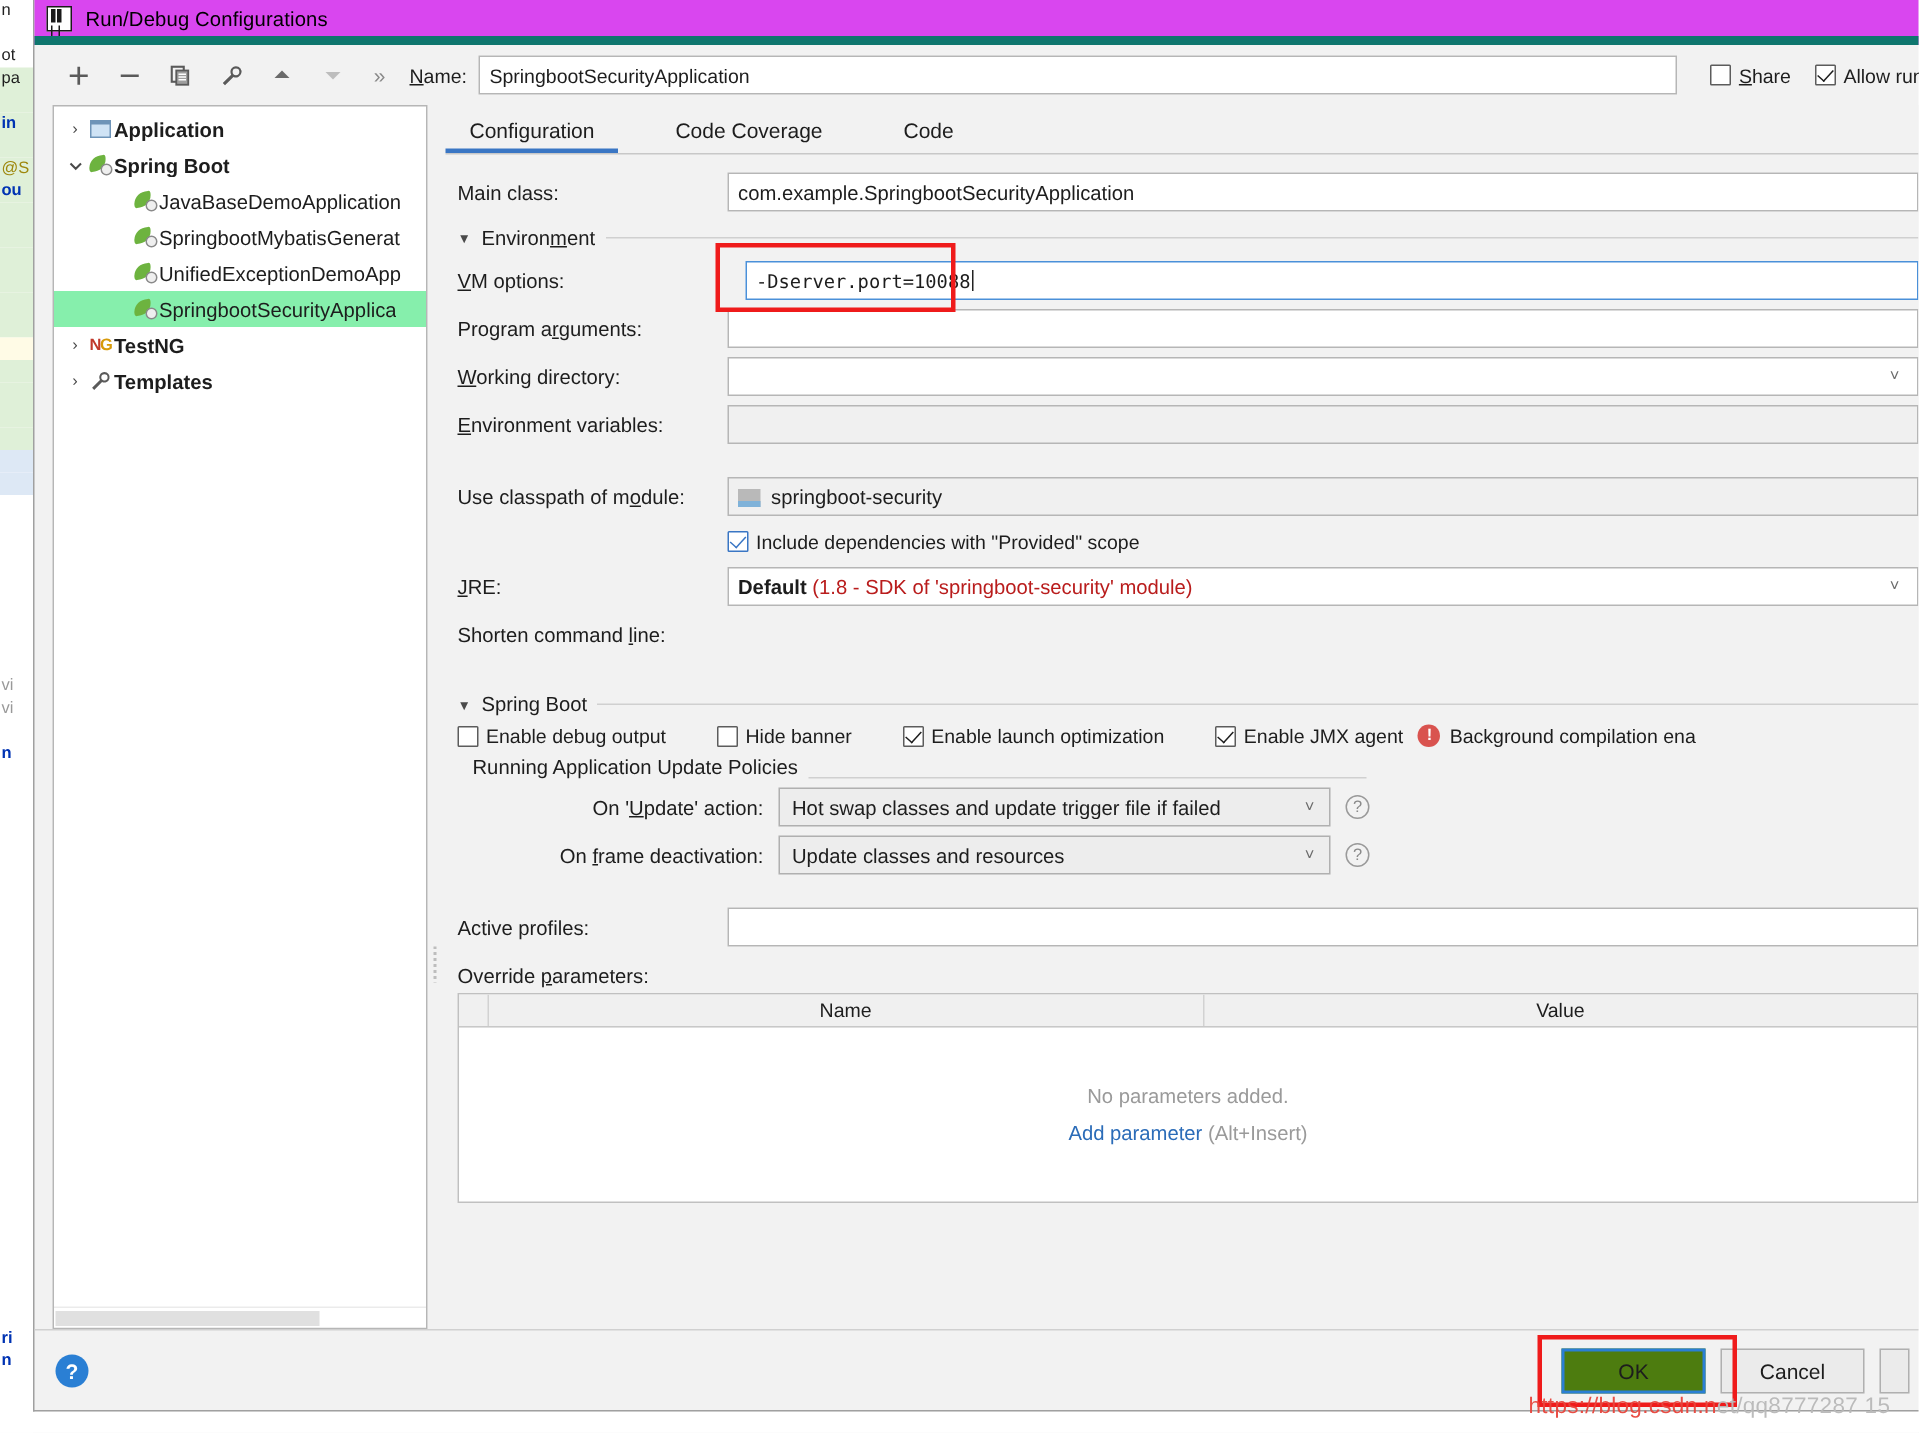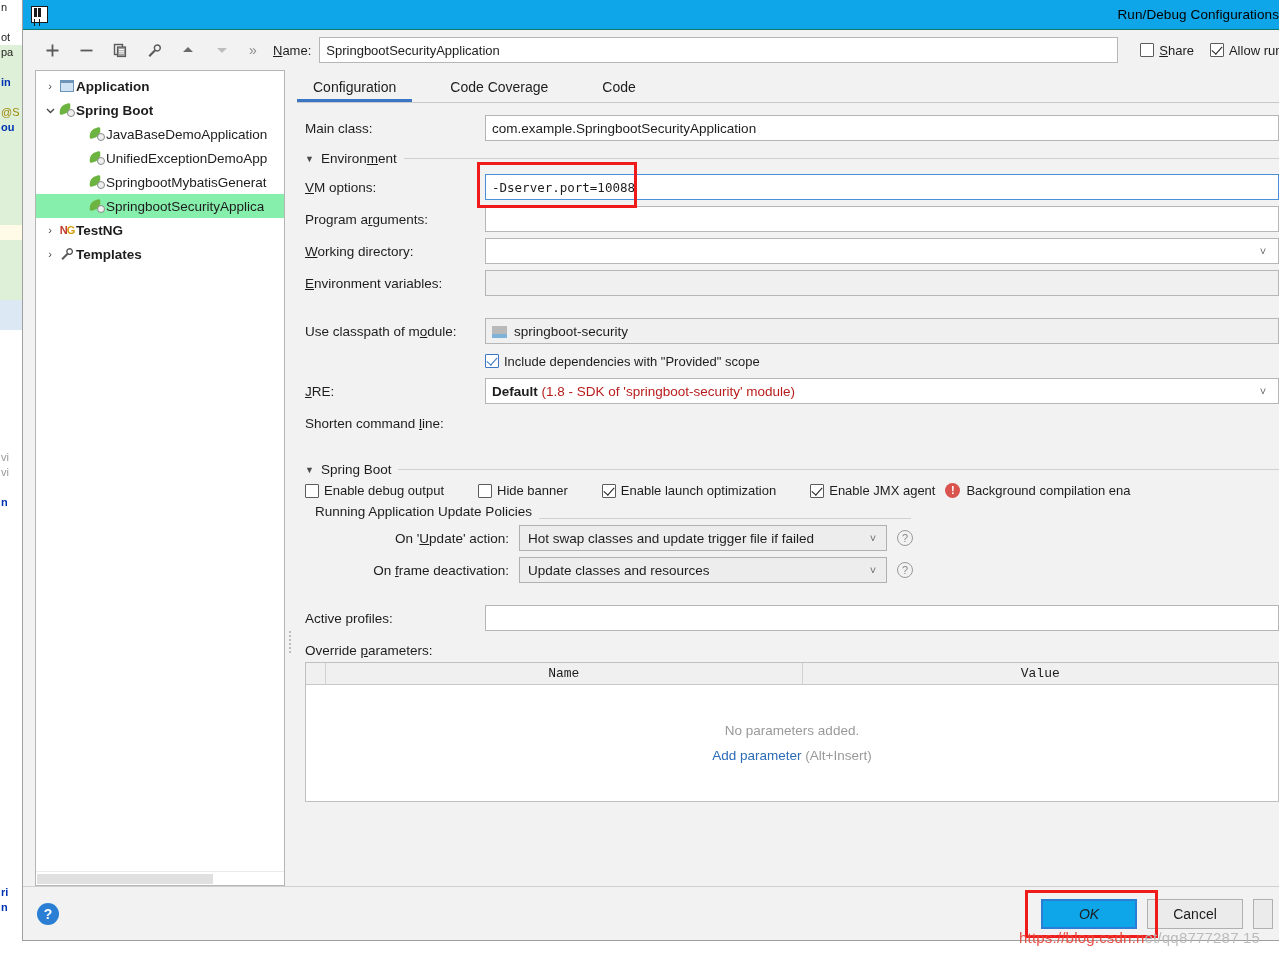--- a/index.html
+++ b/index.html
@@ -33,25 +33,24 @@
     position: absolute; left: 22px; top: 0;
     width: 1257px; height: 941px;
     background: #f2f2f2;
     border: 1px solid #a0a0a0;
     border-top: none; border-right: none;
     display: flex; flex-direction: column;
   }
 
   
   #titlebar {
-    height: 30px; background: #0ea5e9;
+    height: 30px; background: #d946ef;
     display: flex; align-items: center; padding-left: 8px;
     flex: 0 0 30px;
-    border-bottom: 1px solid #0f766e;
-    justify-content: space-between;
+    border-bottom: 6px solid #0f766e;
   }
   #titlebar .ij-logo {
     width: 17px; height: 17px; margin-right: 9px;
     background: #ffffff; border: 1px solid #1a1a1a;
     position: relative; flex: 0 0 17px;
   }
   #titlebar .ij-logo::before {
     content: ""; position: absolute; left: 2px; top: 1px;
     width: 3px; height: 9px; background: #1a1a1a;
   }
@@ -233,21 +232,20 @@
   
   #params-label { margin-top: 10px; font-size: 13.5px; }
   #params-table {
     margin-top: 4px; background: #fff; border: 1px solid #c0c0c0;
     height: 140px; display: flex; flex-direction: column; overflow: hidden;
   }
   #params-head { height: 22px; display: flex; background: #f0f0f0; border-bottom: 1px solid #c8c8c8; }
   #params-head .hcell {
     display: flex; align-items: center; justify-content: center; font-size: 13px;
     border-right: 1px solid #d2d2d2;
-    font-family: Liberation Mono, monospace;
   }
   #params-head .hcell.tiny { flex: 0 0 20px; }
   #params-body {
     flex: 1 1 auto; display: flex; flex-direction: column; align-items: center;
     justify-content: center; gap: 10px;
   }
   #params-body .empty-text { color: #9a9a9a; font-size: 13.5px; }
   #params-body .addlink { color: #2b6cb8; font-size: 13.5px; }
   #params-body .addlink .hint { color: #9a9a9a; }
 
@@ -259,21 +257,21 @@
   #help-btn {
     width: 22px; height: 22px; border-radius: 50%; background: #2a7fd4; color: #fff;
     font-size: 14px; font-weight: bold; text-align: center; line-height: 22px;
   }
   #footer-spacer { flex: 1 1 auto; }
   .dbtn {
     height: 30px; min-width: 96px; padding: 0 14px; background: #ebebeb;
     border: 1px solid #b0b0b0; font-size: 14px; color: #1d1d1d;
     display: flex; align-items: center; justify-content: center; margin-left: 10px;
   }
-  .dbtn.default { border: 2px solid #2a7fd4; background: #0ea5e9; font-style: italic; }
+  .dbtn.default { border: 2px solid #2a7fd4; background: #4d7c0f; }
 
   
   #watermark {
     position: absolute; left: 1019px; top: 929px; width: 262px; height: 22px;
     font-size: 15px; white-space: nowrap; letter-spacing: .2px;
     color: #b9b9b9; font-family: "Liberation Sans", sans-serif; opacity: .95;
   }
   #watermark .red { color: #e8453c; }
 </style>
 </head>
@@ -442,31 +440,31 @@
             <div class="tlabel">JavaBaseDemoApplication</div>
           </div>
 
           <div class="trow child">
             <div class="ico">
               <div class="leaf-ico">
                   <div class="lf"></div>
                   <div class="cir"></div>
                 </div>
             </div>
-            <div class="tlabel">UnifiedExceptionDemoApp</div>
+            <div class="tlabel">SpringbootMybatisGenerat</div>
           </div>
 
           <div class="trow child">
             <div class="ico">
               <div class="leaf-ico">
                   <div class="lf"></div>
                   <div class="cir"></div>
                 </div>
             </div>
-            <div class="tlabel">SpringbootMybatisGenerat</div>
+            <div class="tlabel">UnifiedExceptionDemoApp</div>
           </div>
 
           <div class="trow child selected">
             <div class="ico">
               <div class="leaf-ico">
                   <div class="lf"></div>
                   <div class="cir"></div>
                 </div>
             </div>
             <div class="tlabel">SpringbootSecurityApplica</div>
@@ -515,21 +513,21 @@
             <div class="flabel">Main class:</div>
             <div class="fld">com.example.SpringbootSecurityApplication</div>
           </div>
 
           <div class="section">
             <span class="tri">▼</span>
             <span class="stitle">Environ<span class="u">m</span>ent</span>
             <span class="rule"></span>
           </div>
 
-          <div class="frow" style="position:relative;">
+          <div class="frow" style="position:relative;gap:12px;">
             <div class="flabel"><span class="u">V</span>M options:</div>
             <div class="fld" style="border-color:#4a90d9;font-family:'DejaVu Sans Mono',monospace;font-size:12.5px;">
               <span>-Dserver.port=10088</span>
                 <span style="display:inline-block;width:1px;height:14px;background:#222;margin-left:1px;"></span>
             </div>
             <div class="redbox" style="left:172px; top:-10px; width:160px; height:46px;"></div>
           </div>
 
           <div class="frow">
             <div class="flabel">Program a<span class="u">r</span>guments:</div>

